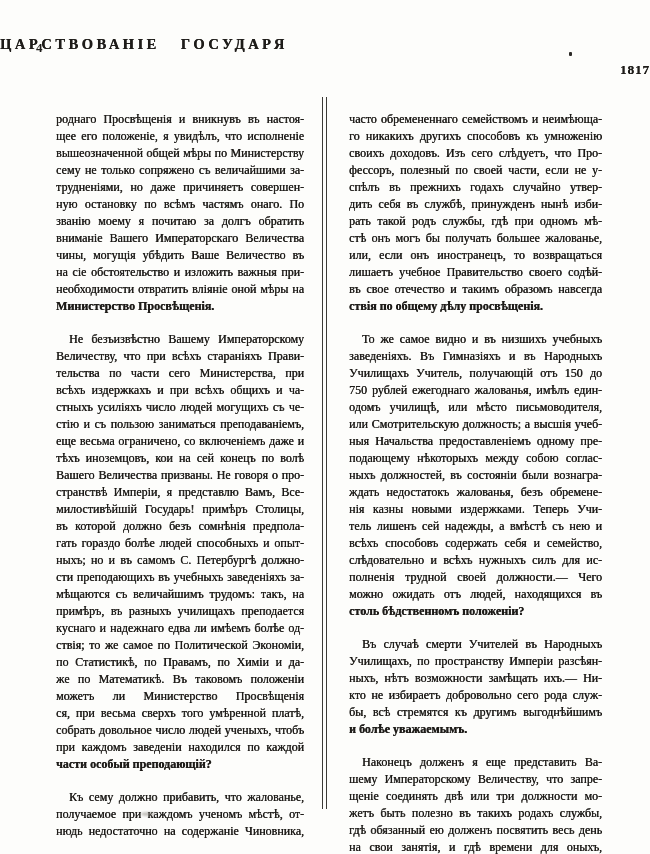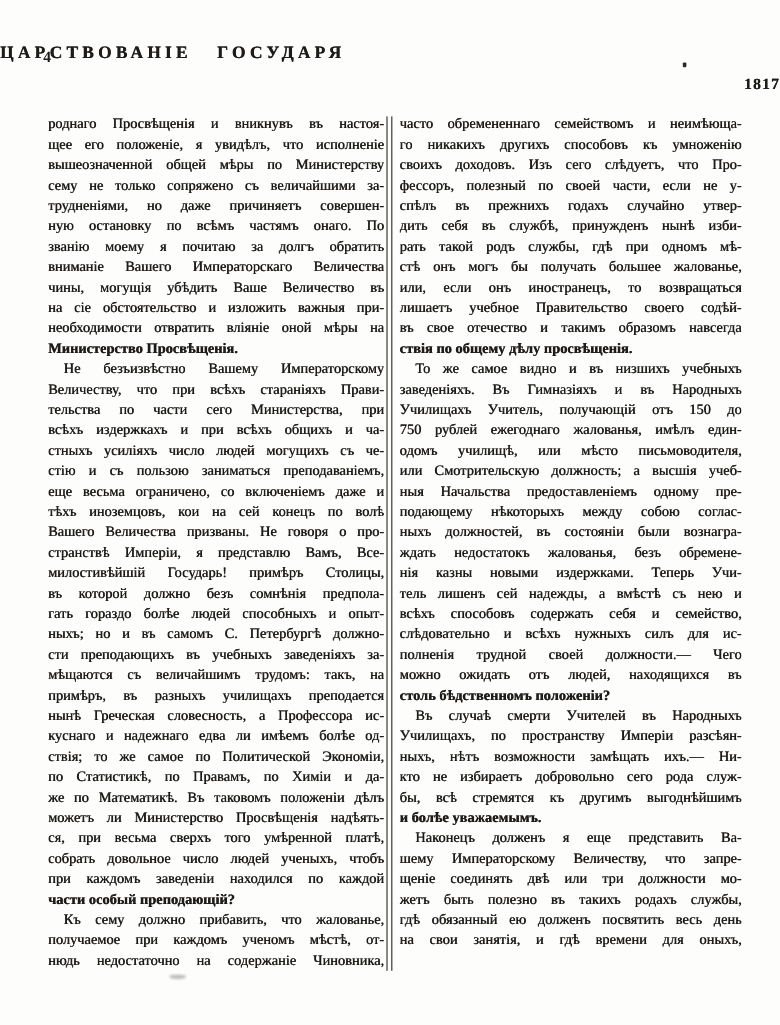--- a/index.html
+++ b/index.html
@@ -58,21 +58,21 @@
   .column.right { left: 333px; width: 285px; }
   .col-divider {
     position: absolute;
     top: 97px;
     left: 322px;
     height: 712px;
     width: 3px;
     border-left: 1.4px solid #3c3a36;
     border-right: 1.4px solid #3c3a36;
   }
-  .paragraph { margin: 0; padding: 0; }
+  .paragraph { margin: 16px; padding: 0; }
   .line {
     height: 17px;
     overflow: hidden;
     text-align: justify;
     text-align-last: justify;
     white-space: normal;
   }
   .line.first-indent { text-indent: 13px; }
   .line.para-end { text-align-last: left; font-weight: bold; }
   .ink-speck {
@@ -122,21 +122,20 @@
         <div class="line">тѣхъ иноземцовъ, кои на сей конецъ по волѣ</div>
         <div class="line">Вашего Величества призваны. Не говоря о про-</div>
         <div class="line">странствѣ Имперіи, я представлю Вамъ, Все-</div>
         <div class="line">милостивѣйшій Государь! примѣръ Столицы,</div>
         <div class="line">въ которой должно безъ сомнѣнія предпола-</div>
         <div class="line">гать гораздо болѣе людей способныхъ и опыт-</div>
         <div class="line">ныхъ; но и въ самомъ С. Петербургѣ должно-</div>
         <div class="line">сти преподающихъ въ учебныхъ заведеніяхъ за-</div>
         <div class="line">мѣщаются съ величайшимъ трудомъ: такъ, на</div>
         <div class="line">примѣръ, въ разныхъ училищахъ преподается</div>
-        <div class="line">нынѣ Греческая словесность, а Профессора ис-</div>
         <div class="line">куснаго и надежнаго едва ли имѣемъ болѣе од-</div>
         <div class="line">ствія; то же самое по Политической Экономіи,</div>
         <div class="line">по Статистикѣ, по Правамъ, по Химіи и да-</div>
         <div class="line">же по Математикѣ. Въ таковомъ положеніи дѣлъ</div>
         <div class="line">можетъ ли Министерство Просвѣщенія надѣять-</div>
         <div class="line">ся, при весьма сверхъ того умѣренной платѣ,</div>
         <div class="line">собрать довольное число людей ученыхъ, чтобъ</div>
         <div class="line">при каждомъ заведеніи находился по каждой</div>
         <div class="line para-end">части особый преподающій?</div>
       </div>

